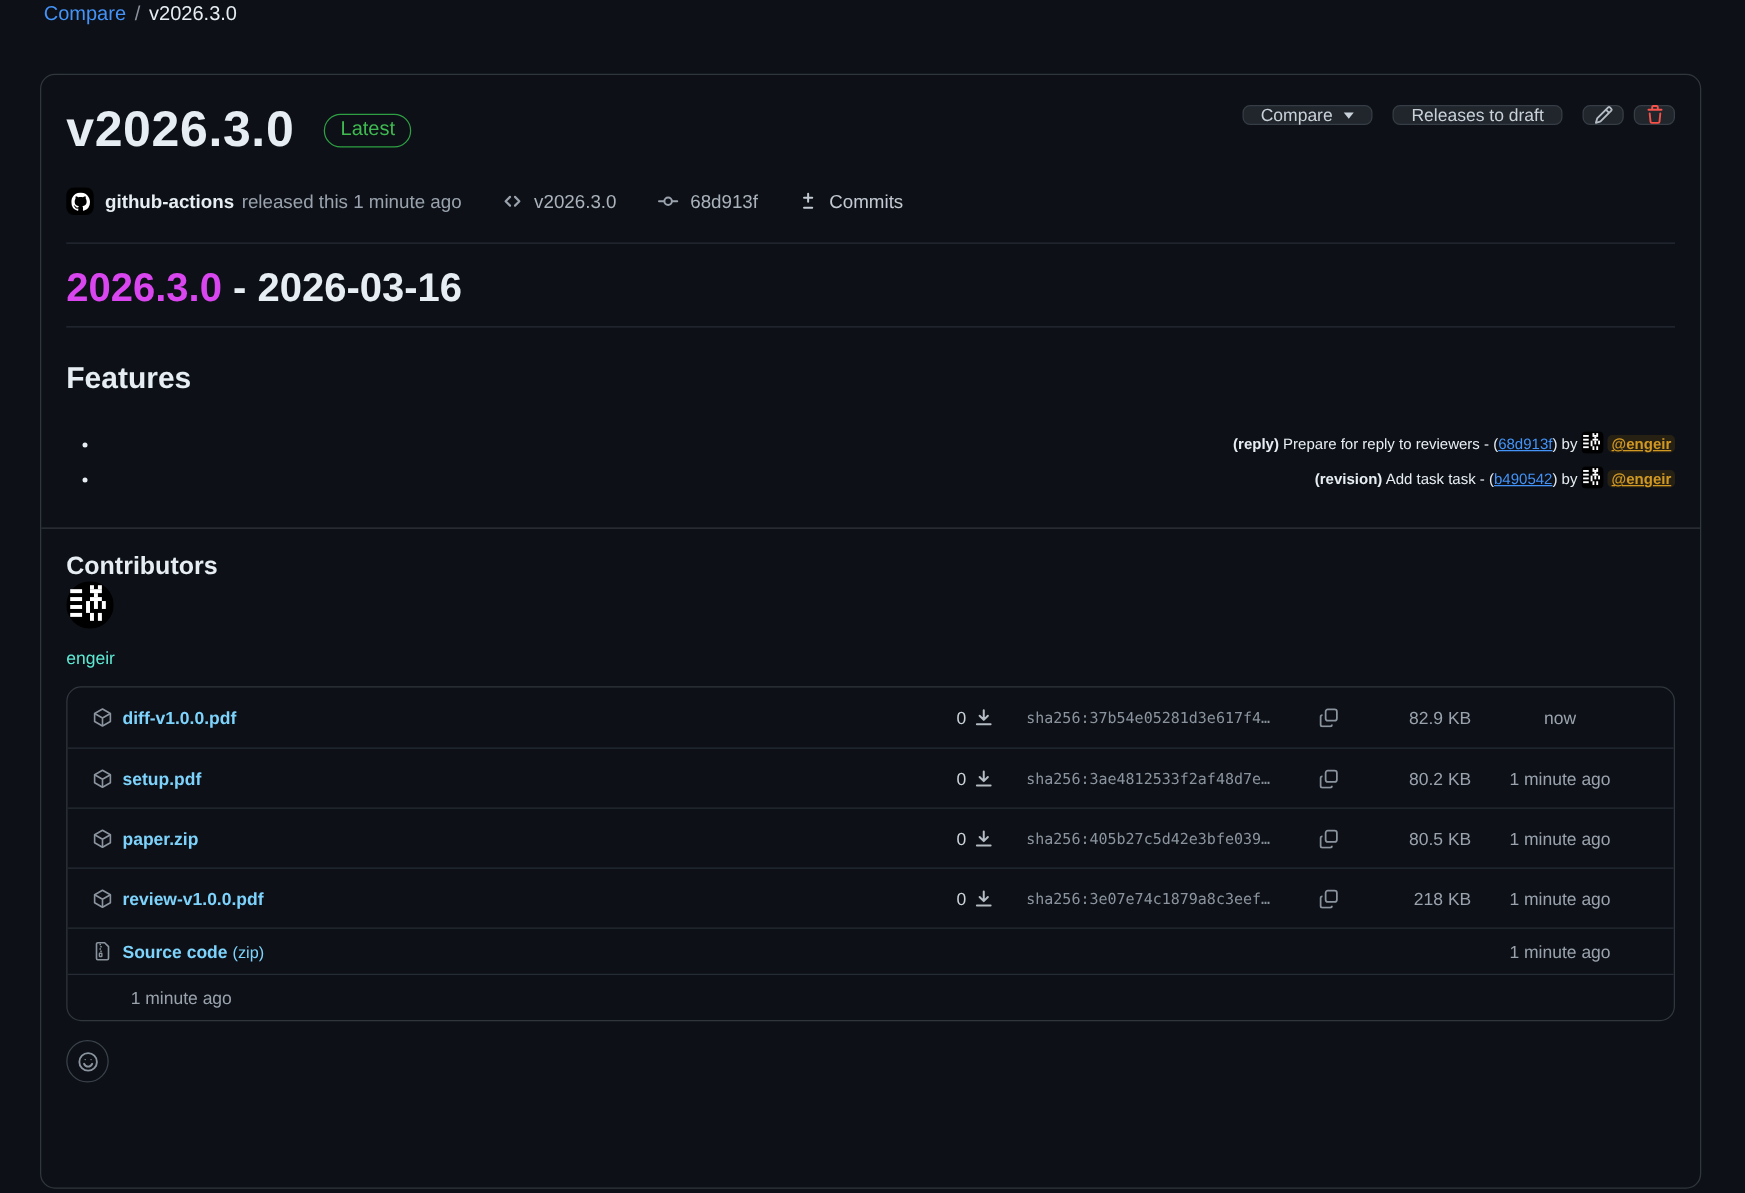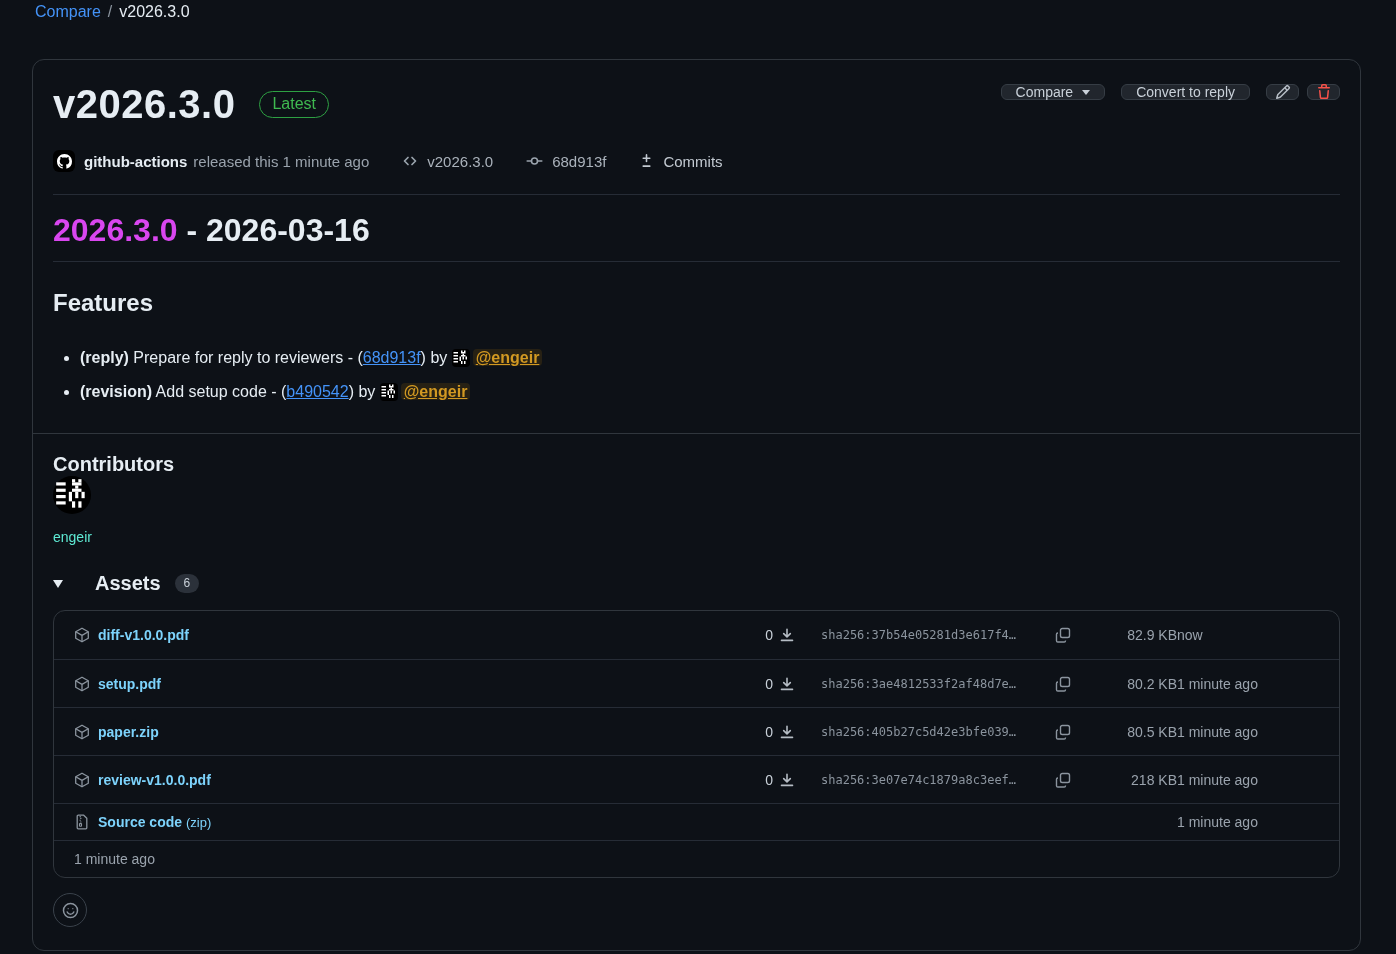--- a/index.html
+++ b/index.html
@@ -53,21 +53,21 @@
   .header-divider { border:none; border-top:1px solid #262c36; margin:22px 0 0; }
 
   
   .release-body { padding:0 20px; }
   .body-h1 {
     font-size:32px; font-weight:600; margin:17px 0 0; padding-bottom:12px;
     border-bottom:1px solid #262c36; color:#e6edf3;
   }
   .body-h1 a { color:#d946ef; }
   .body-h2 { font-size:24px; font-weight:700; margin:27px 0 0; color:#e6edf3; }
-  .feature-list { margin:28px 0 0; padding-left:27px; font-size:16px; color:#e6edf3; }
+  .feature-list { margin:28px 0 0; padding-left:27px; font-size:12px; color:#e6edf3;text-align:right; }
   .feature-list li { margin:8px 0; line-height:1.6; }
   .feature-list li::marker { color:#e6edf3; }
   .commit-link { color:#4493f8; text-decoration:underline; }
   .mention {
     color:#d29922; font-weight:700; text-decoration:underline;
     background:rgba(187,128,9,0.15); border-radius:4px; padding:0 3px;
   }
   .inline-avatar { width:18px; height:18px; border-radius:4px; overflow:hidden; display:inline-block; vertical-align:-4px; margin-right:3px; }
 
   
@@ -91,21 +91,21 @@
   .asset-name { flex:1; display:flex; align-items:center; gap:8px; min-width:0; }
   .asset-icon { color:#8b949e; display:flex; flex:none; }
   .asset-link { color:#7dd3fc; font-weight:700; font-size:14px; white-space:nowrap; }
   .asset-ext { font-weight:400; font-size:13px; margin-left:4px; }
   .asset-count-cell { display:flex; align-items:center; gap:6px; margin-right:26px; color:#c9d1d9; }
   .asset-count-num { font-size:14px; min-width:10px; text-align:right; }
   .dl-icon { color:#b5bcc4; display:flex; }
   .asset-sha { width:228px; font-family:"DejaVu Sans Mono","Liberation Mono",monospace; font-size:12px; color:#8b949e; white-space:nowrap; overflow:hidden; }
   .copy-btn { width:22px; color:#8b949e; display:flex; justify-content:flex-end; cursor:pointer; background:none; border:none; padding:0; }
   .asset-size { width:106px; text-align:right; color:#9aa3ad; font-size:14px; }
-  .asset-time { width:142px; text-align:left; color:#9aa3ad; font-size:14px; }
+  .asset-time { width:142px; text-align:center; color:#9aa3ad; font-size:14px; }
 
   .reaction-btn {
     margin-top:15px; width:34px; height:34px; border-radius:50%;
     background:transparent; border:1px solid #3a424b; color:#8b949e;
     display:flex; align-items:center; justify-content:center; cursor:pointer;
   }
   svg { display:block; }
 </style>
 </head>
 <body>
@@ -121,21 +121,21 @@
       <div class="title-wrap">
         <h1 class="release-title">v2026.3.0</h1>
         <span class="latest-badge">Latest</span>
       </div>
       <div class="actions">
         <button class="btn">
           <span>Compare</span>
           <span class="caret-down"></span>
         </button>
         <button class="btn">
-          <span>Convert to reply</span>
+          <span>Releases to draft</span>
         </button>
         <div class="btn-group">
           <button class="btn icon-btn">
             <span>
               <svg width="16" height="16" viewBox="0 0 16 16" fill="#b5bcc4">
                   <path d="M11.013 1.427a1.75 1.75 0 0 1 2.474 0l1.086 1.086a1.75 1.75 0 0 1 0 2.474l-8.61 8.61c-.21.21-.47.364-.756.445l-3.251.93a.75.75 0 0 1-.927-.928l.929-3.25a1.75 1.75 0 0 1 .445-.758l8.61-8.61zm1.414 1.06a.25.25 0 0 0-.354 0L10.811 3.75l1.439 1.44 1.263-1.263a.25.25 0 0 0 0-.354l-1.086-1.086zM11.19 6.25 9.75 4.81l-6.286 6.287a.25.25 0 0 0-.064.108l-.558 1.953 1.953-.558a.25.25 0 0 0 .108-.064L11.19 6.25z"></path>
                 </svg>
             </span>
           </button>
           <button class="btn icon-btn">
@@ -212,21 +212,21 @@
                 <rect x="6" y="4" width="3" height="1"></rect>
                 <rect x="5" y="5" width="1" height="3"></rect>
                 <rect x="7" y="5" width="1" height="2"></rect>
                 <rect x="9" y="5" width="1" height="2"></rect>
                 <rect x="6" y="8" width="1" height="2"></rect>
                 <rect x="8" y="8" width="1" height="2"></rect>
               </g>
             </svg></span><a class="mention">@engeir</a>
       </li>
       <li>
-        <strong>(revision)</strong><span> Add setup code - (</span><a class="commit-link">b490542</a><span>) by </span><span class="inline-avatar"><svg width="18" height="18" viewBox="0 0 12 12">
+        <strong>(revision)</strong><span> Add task task - (</span><a class="commit-link">b490542</a><span>) by </span><span class="inline-avatar"><svg width="18" height="18" viewBox="0 0 12 12">
               <rect width="12" height="12" fill="#000"></rect>
               <g fill="#fff">
                 <rect x="1" y="2" width="3" height="1"></rect>
                 <rect x="1" y="4" width="3" height="1"></rect>
                 <rect x="1" y="6" width="3" height="1"></rect>
                 <rect x="1" y="8" width="3" height="1"></rect>
                 <rect x="6" y="1" width="1" height="1"></rect>
                 <rect x="8" y="1" width="1" height="1"></rect>
                 <rect x="6" y="2" width="3" height="1"></rect>
                 <rect x="7" y="3" width="1" height="1"></rect>
@@ -260,25 +260,20 @@
             <rect x="5" y="5" width="1" height="3"></rect>
             <rect x="7" y="5" width="1" height="2"></rect>
             <rect x="9" y="5" width="1" height="2"></rect>
             <rect x="6" y="8" width="1" height="2"></rect>
             <rect x="8" y="8" width="1" height="2"></rect>
           </g>
         </svg>
     </a>
     <div class="contrib-name">engeir</div>
 
-    <div class="assets-summary">
-      <span class="disclosure-caret"></span>
-      <span class="assets-title">Assets</span>
-      <span class="assets-count">6</span>
-    </div>
 
     <div class="assets-table">
 
       <div class="asset-row">
         <div class="asset-name">
           <span class="asset-icon">
               <svg width="16" height="16" viewBox="0 0 16 16" fill="none" stroke="currentColor" stroke-width="1.3" stroke-linejoin="round">
                 <path d="M8 1.2 14.3 4.8v6.4L8 14.8 1.7 11.2V4.8Z"></path>
                 <path d="M1.7 4.8 8 8.4l6.3-3.6M8 8.4v6.4"></path>
               </svg>

